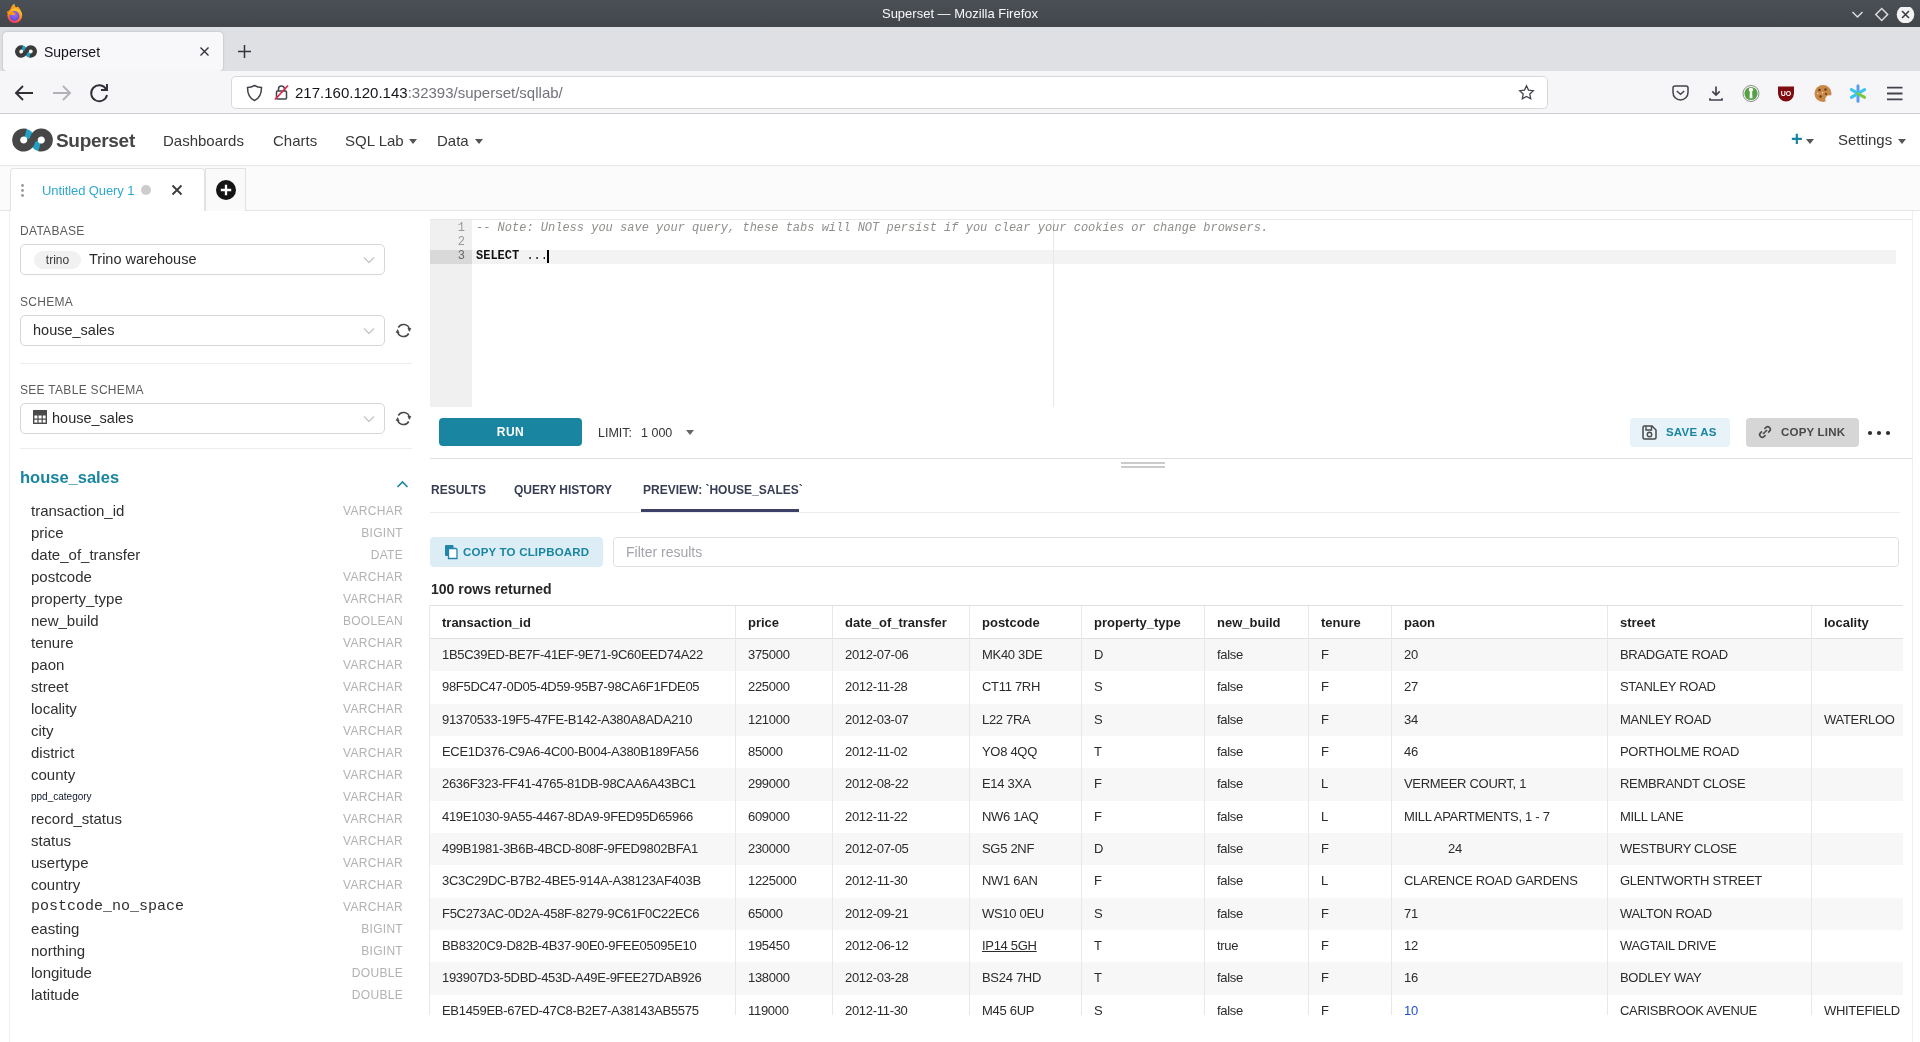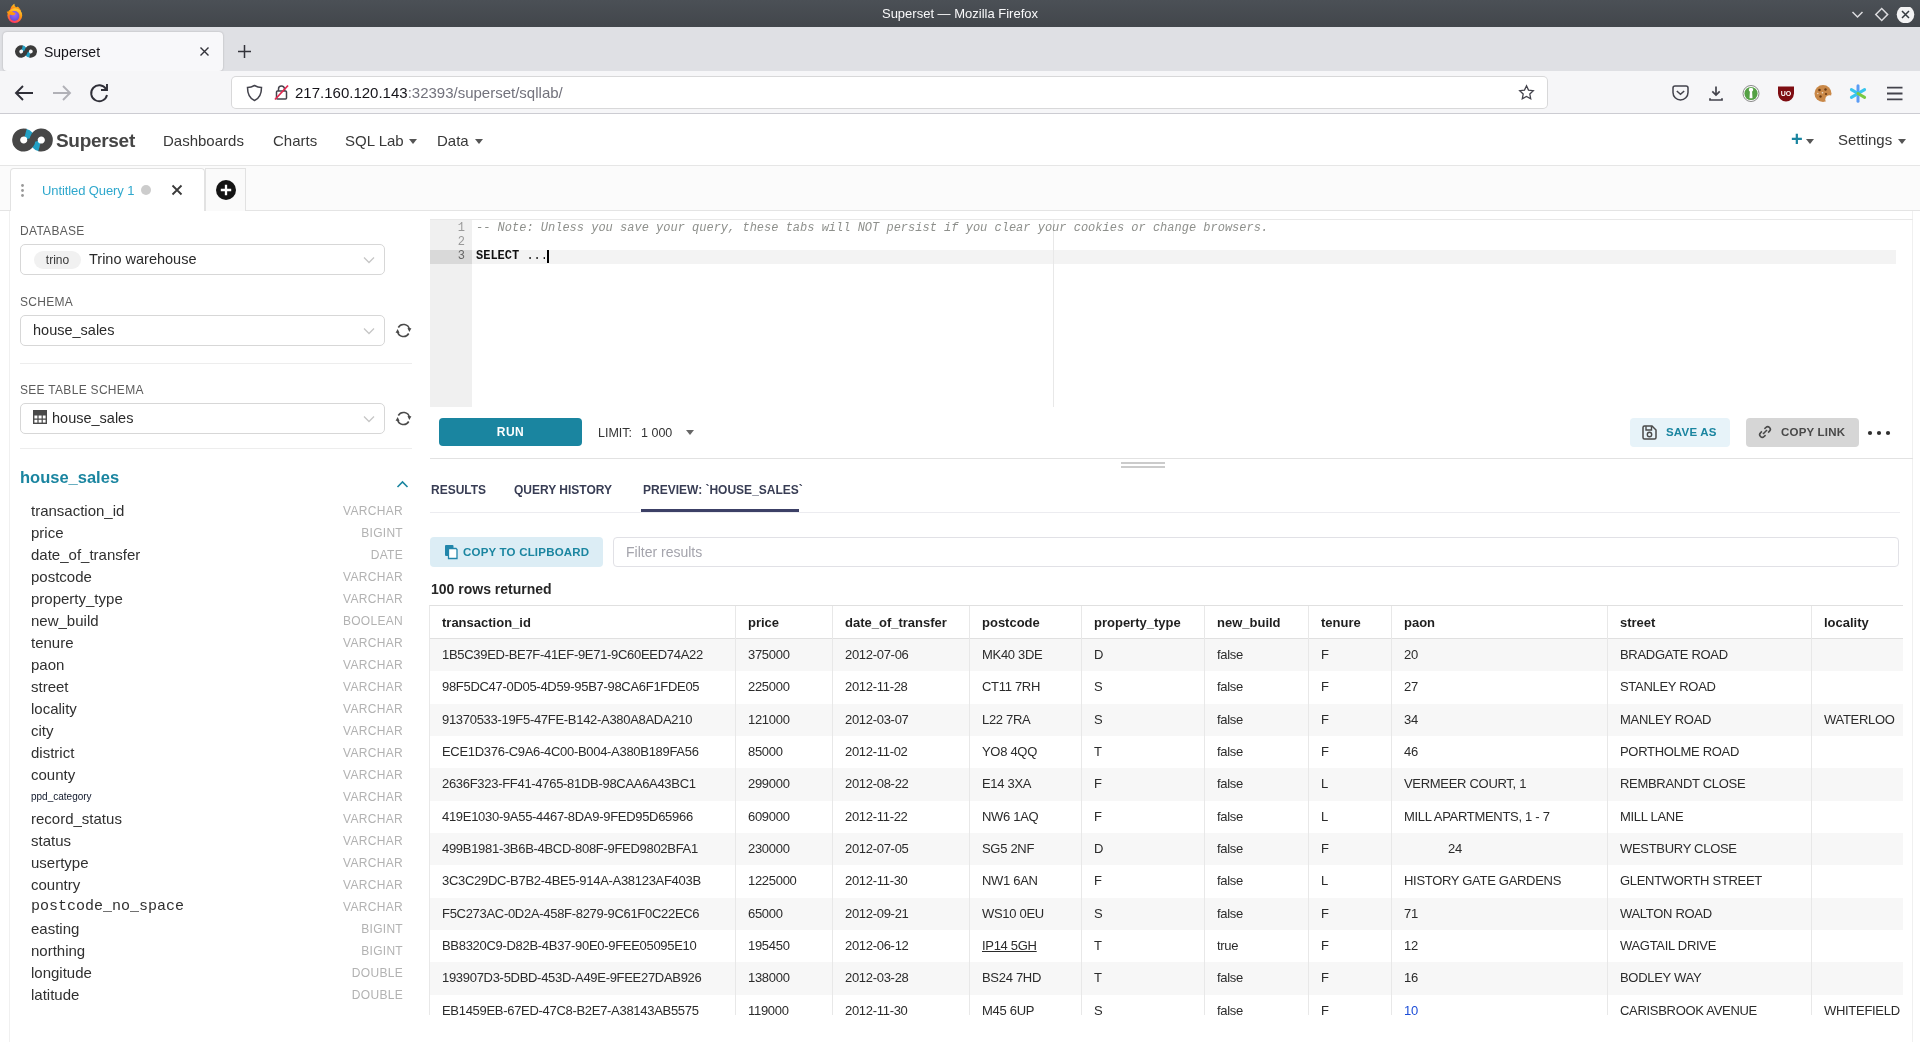--- a/index.html
+++ b/index.html
@@ -369,21 +369,21 @@
 <span class="a" style="left:974px;top:227.0px;height:32.3px;line-height:32.3px;font-size:13px;letter-spacing:-0.3px;color:#2b2b2b;white-space:pre;margin-left:44px;">24</span>
 <span class="a" style="left:1190px;top:227.0px;height:32.3px;line-height:32.3px;font-size:13px;letter-spacing:-0.3px;color:#2b2b2b;white-space:pre;">WESTBURY CLOSE</span>
 <div class="a" style="left:0;top:259.3px;width:1474px;height:32.3px;background:#fff;"></div>
 <span class="a" style="left:12px;top:259.3px;height:32.3px;line-height:32.3px;font-size:13px;letter-spacing:-0.3px;color:#2b2b2b;white-space:pre;">3C3C29DC-B7B2-4BE5-914A-A38123AF403B</span>
 <span class="a" style="left:318px;top:259.3px;height:32.3px;line-height:32.3px;font-size:13px;letter-spacing:-0.3px;color:#2b2b2b;white-space:pre;">1225000</span>
 <span class="a" style="left:415px;top:259.3px;height:32.3px;line-height:32.3px;font-size:13px;letter-spacing:-0.3px;color:#2b2b2b;white-space:pre;">2012-11-30</span>
 <span class="a" style="left:552px;top:259.3px;height:32.3px;line-height:32.3px;font-size:13px;letter-spacing:-0.3px;color:#2b2b2b;white-space:pre;">NW1 6AN</span>
 <span class="a" style="left:664px;top:259.3px;height:32.3px;line-height:32.3px;font-size:13px;letter-spacing:-0.3px;color:#2b2b2b;white-space:pre;">F</span>
 <span class="a" style="left:787px;top:259.3px;height:32.3px;line-height:32.3px;font-size:13px;letter-spacing:-0.3px;color:#2b2b2b;white-space:pre;">false</span>
 <span class="a" style="left:891px;top:259.3px;height:32.3px;line-height:32.3px;font-size:13px;letter-spacing:-0.3px;color:#2b2b2b;white-space:pre;">L</span>
-<span class="a" style="left:974px;top:259.3px;height:32.3px;line-height:32.3px;font-size:13px;letter-spacing:-0.3px;color:#2b2b2b;white-space:pre;">HISTORY GATE GARDENS</span>
+<span class="a" style="left:974px;top:259.3px;height:32.3px;line-height:32.3px;font-size:13px;letter-spacing:-0.3px;color:#2b2b2b;white-space:pre;">CLARENCE ROAD GARDENS</span>
 <span class="a" style="left:1190px;top:259.3px;height:32.3px;line-height:32.3px;font-size:13px;letter-spacing:-0.3px;color:#2b2b2b;white-space:pre;">GLENTWORTH STREET</span>
 <div class="a" style="left:0;top:291.7px;width:1474px;height:32.3px;background:#f7f7f7;"></div>
 <span class="a" style="left:12px;top:291.7px;height:32.3px;line-height:32.3px;font-size:13px;letter-spacing:-0.3px;color:#2b2b2b;white-space:pre;">F5C273AC-0D2A-458F-8279-9C61F0C22EC6</span>
 <span class="a" style="left:318px;top:291.7px;height:32.3px;line-height:32.3px;font-size:13px;letter-spacing:-0.3px;color:#2b2b2b;white-space:pre;">65000</span>
 <span class="a" style="left:415px;top:291.7px;height:32.3px;line-height:32.3px;font-size:13px;letter-spacing:-0.3px;color:#2b2b2b;white-space:pre;">2012-09-21</span>
 <span class="a" style="left:552px;top:291.7px;height:32.3px;line-height:32.3px;font-size:13px;letter-spacing:-0.3px;color:#2b2b2b;white-space:pre;">WS10 0EU</span>
 <span class="a" style="left:664px;top:291.7px;height:32.3px;line-height:32.3px;font-size:13px;letter-spacing:-0.3px;color:#2b2b2b;white-space:pre;">S</span>
 <span class="a" style="left:787px;top:291.7px;height:32.3px;line-height:32.3px;font-size:13px;letter-spacing:-0.3px;color:#2b2b2b;white-space:pre;">false</span>
 <span class="a" style="left:891px;top:291.7px;height:32.3px;line-height:32.3px;font-size:13px;letter-spacing:-0.3px;color:#2b2b2b;white-space:pre;">F</span>
 <span class="a" style="left:974px;top:291.7px;height:32.3px;line-height:32.3px;font-size:13px;letter-spacing:-0.3px;color:#2b2b2b;white-space:pre;">71</span>

